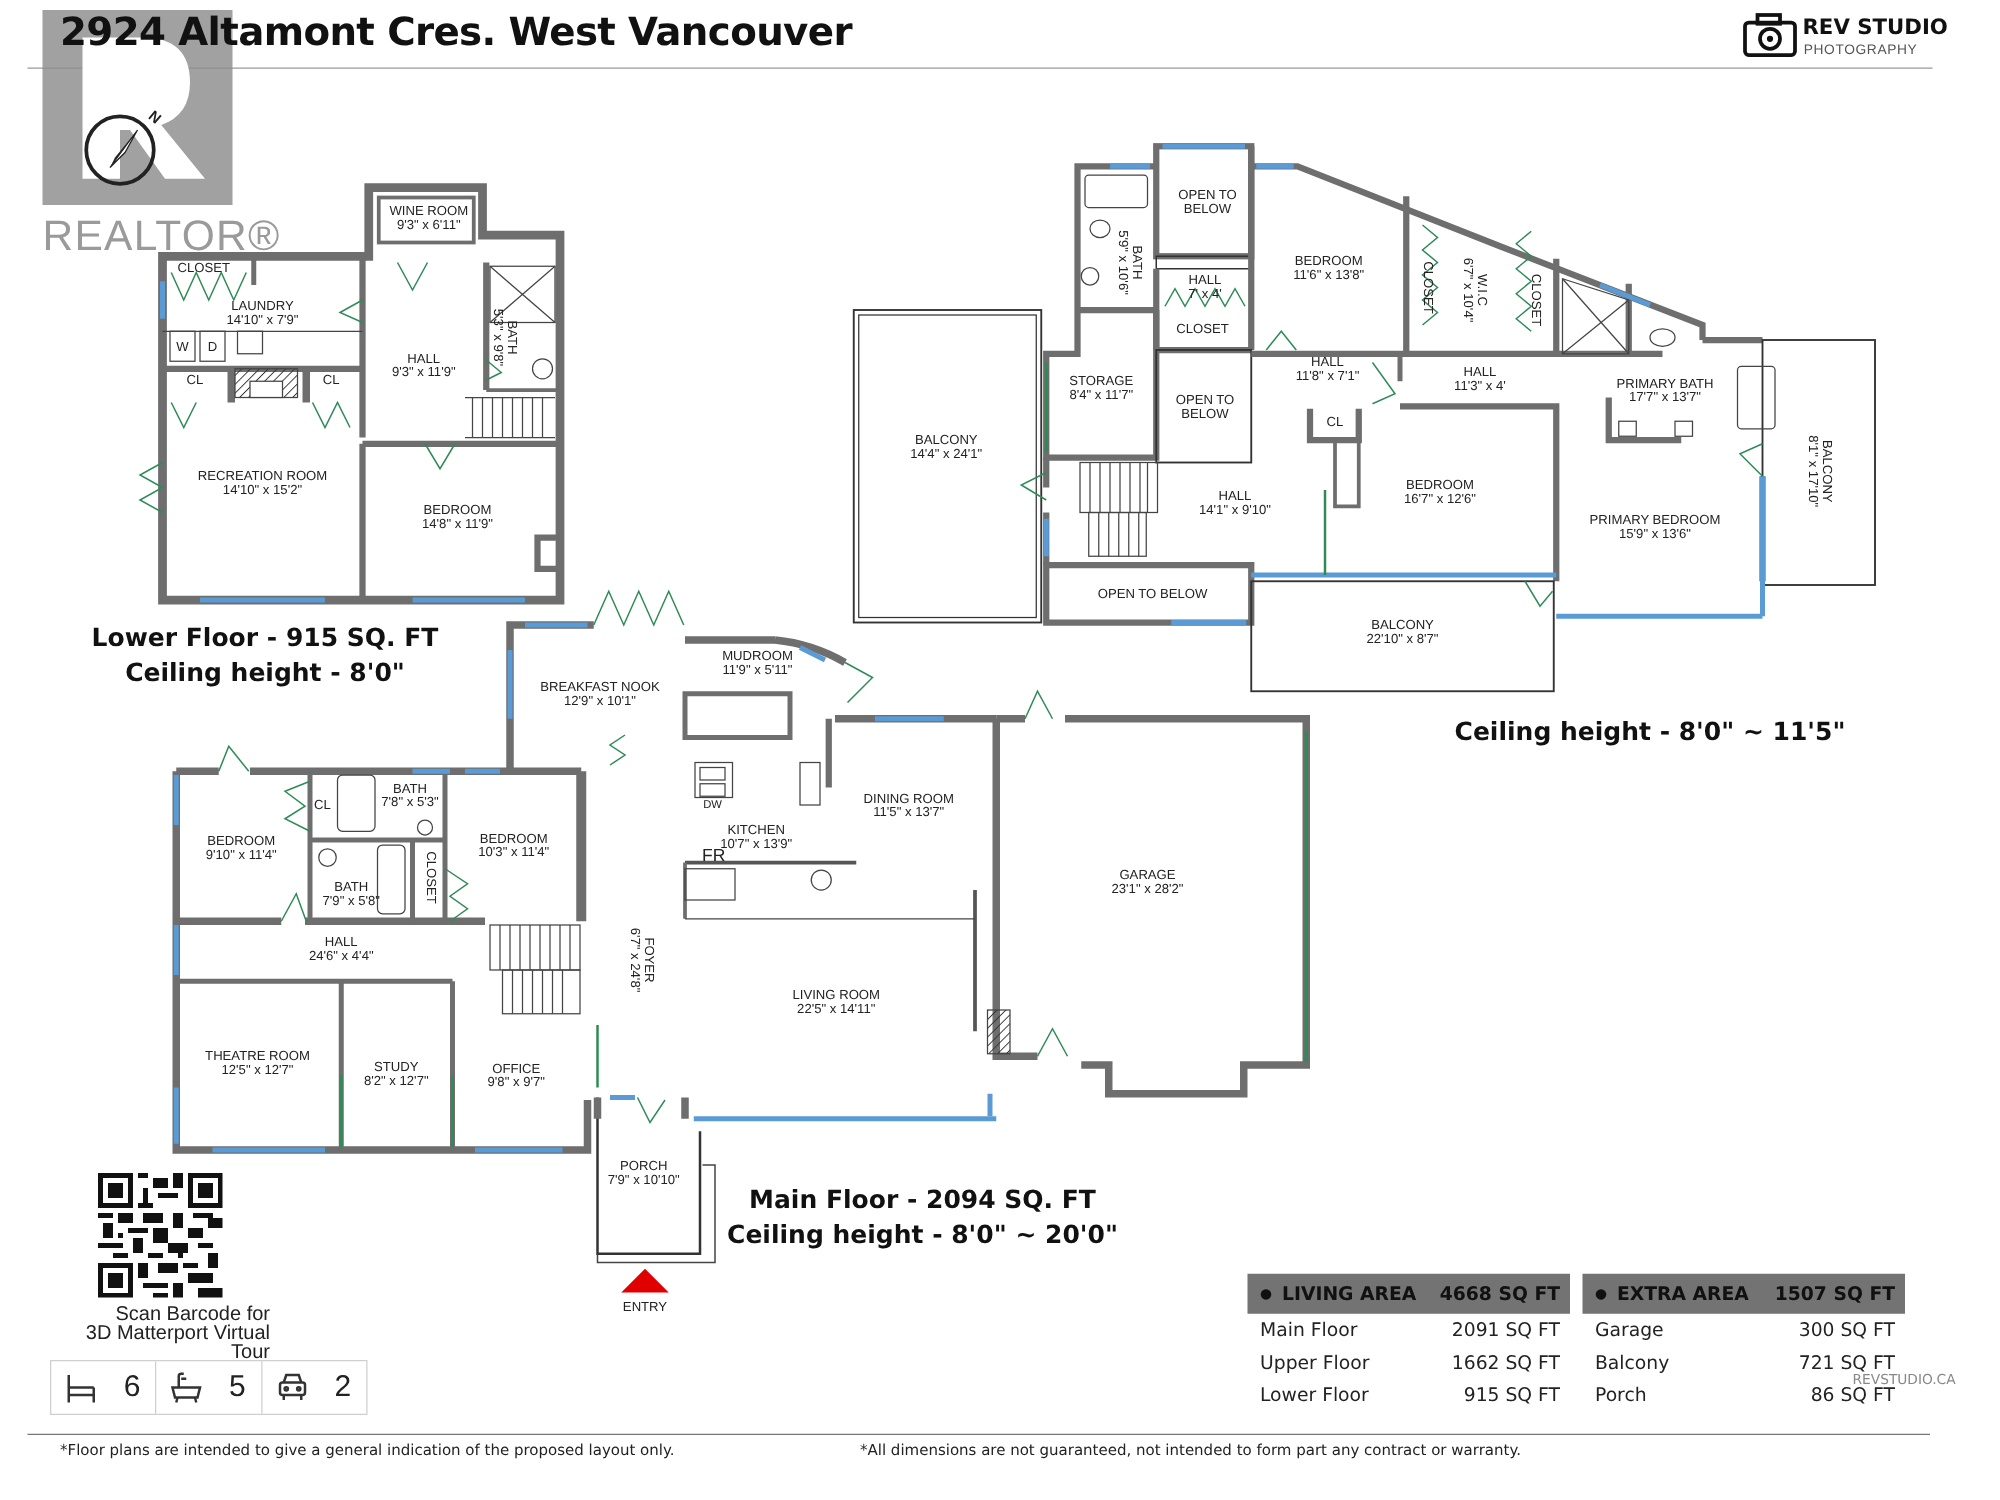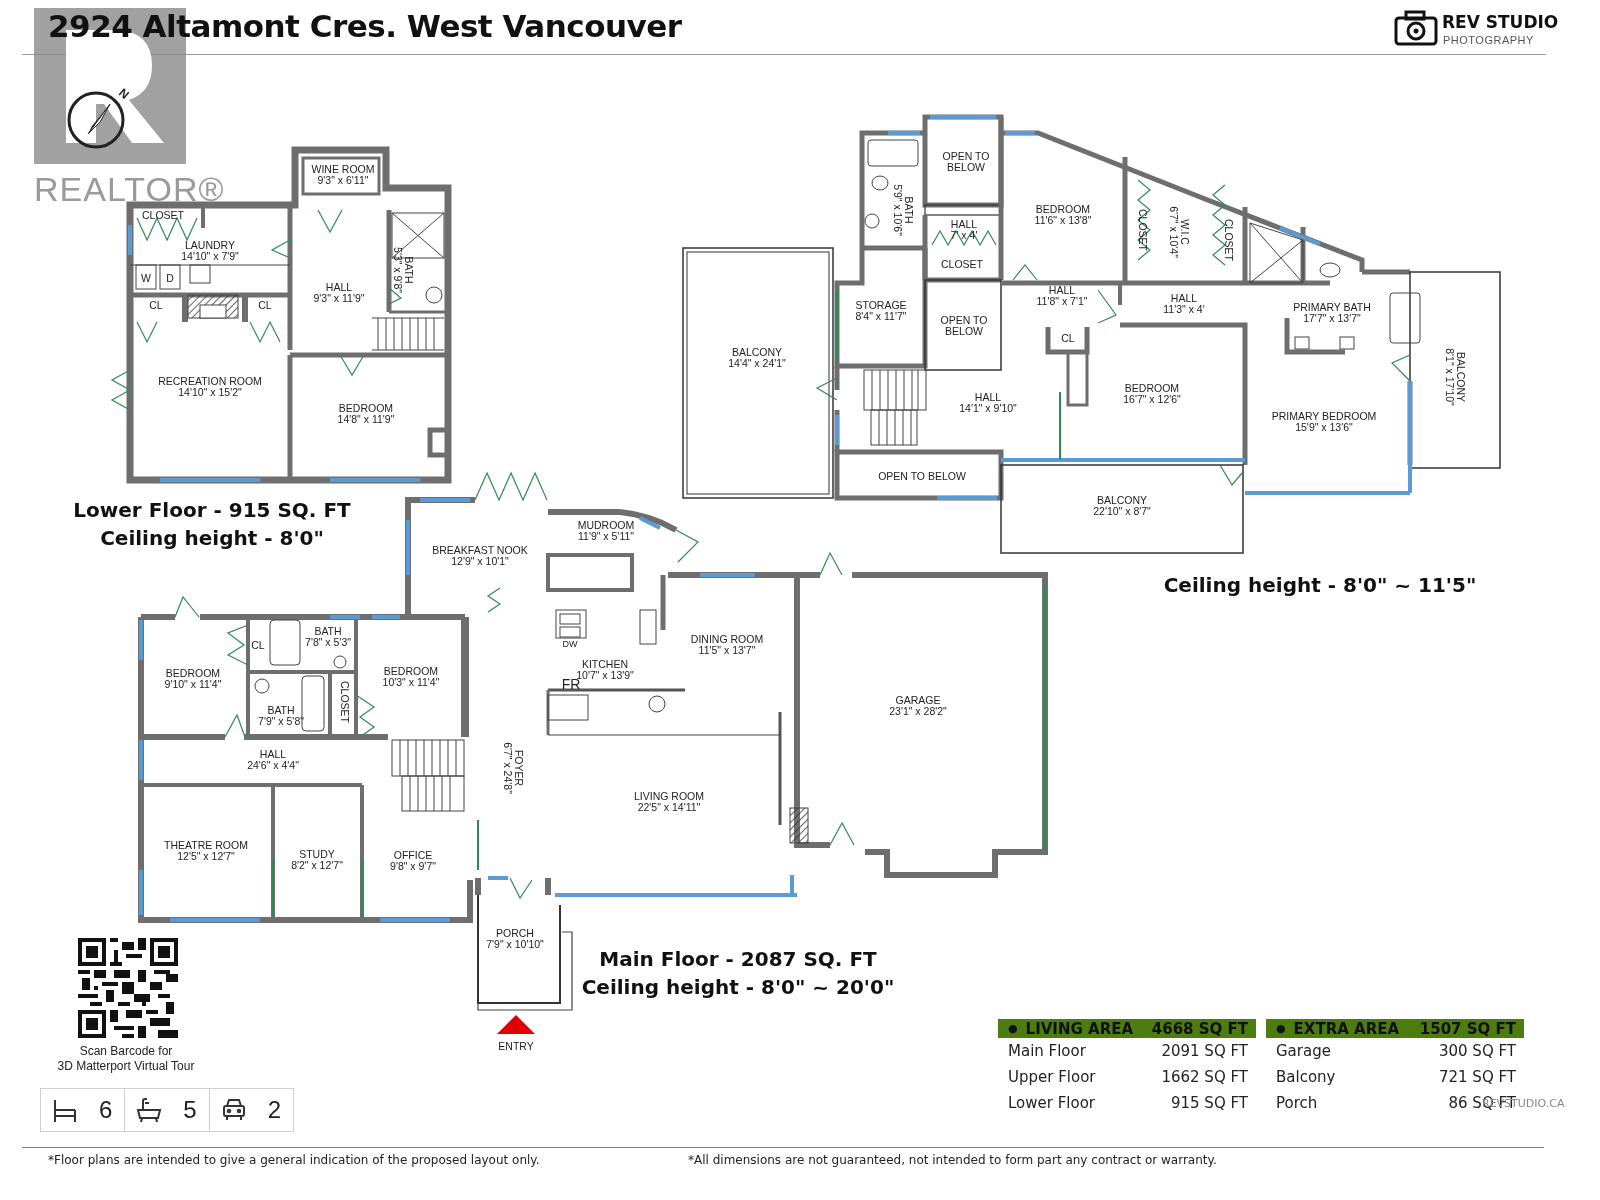--- a/index.html
+++ b/index.html
@@ -25,32 +25,32 @@
   .room { position: absolute; text-align: center; font-size: 10.5px; line-height: 11px; color: #222; white-space: nowrap; transform: translate(-50%, -50%); }
   .room .n { display: block; }
   .room .d { display: block; }
   .room.rot { transform: translate(-50%, -50%) rotate(90deg); }
 
   
   .floor-title { position: absolute; text-align: center; font-family: "DejaVu Sans", sans-serif; font-weight: bold; font-size: 20px; line-height: 28px; color: #111; white-space: nowrap; }
 
   
   #qr { left: 78px; top: 938px; width: 100px; height: 100px; }
-  #qr-caption { left: 36px; top: 1044px; width: 180px; text-align: center; font-size: 12px; line-height: 15px; color: #222; }
+  #qr-caption { left: 36px; top: 1044px; width: 180px; text-align: right; font-size: 16px; line-height: 15px; color: #222; }
 
   
   #counts { left: 40px; top: 1088px; width: 254px; height: 44px; border: 1px solid #cfcfcf; display: flex; }
   #counts .cell { flex: 1; display: flex; align-items: center; justify-content: space-between; padding: 0 12px 0 10px; border-right: 1px solid #cfcfcf; }
   #counts .cell:last-child { border-right: none; }
   #counts .num { font-size: 24px; color: #222; }
   #counts svg { width: 28px; height: 28px; }
 
   
   .area-table { position: absolute; top: 1019px; width: 256px; font-family: "DejaVu Sans", sans-serif; }
-  .area-table .head { height: 19px; background: #4d7c0f; display: flex; justify-content: space-between; align-items: center; padding: 0 8px 0 10px; font-weight: bold; font-size: 15px; color: #111; }
+  .area-table .head { height: 32px; background: #737373; display: flex; justify-content: space-between; align-items: center; padding: 0 8px 0 10px; font-weight: bold; font-size: 15px; color: #111; }
   .area-table .head .lbl::before { content: "\25CF"; font-size: 11px; margin-right: 8px; position: relative; top: -2px; }
   .area-table .row { height: 26px; display: flex; justify-content: space-between; align-items: center; padding: 0 8px 0 10px; font-size: 15px; color: #222; font-weight: normal; }
   #living-table { left: 998px; width: 258px; }
   #extra-table { left: 1266px; width: 258px; }
 
   
   #footer-rule { left: 22px; top: 1147px; width: 1522px; height: 1px; background: #777; }
   .foot { position: absolute; top: 1153px; font-family: "DejaVu Sans", sans-serif; font-size: 12px; color: #222; white-space: nowrap; }
   #foot-web { color: #888; font-size: 11px; }
 
@@ -569,21 +569,21 @@
   <div class="room" style="left:516px;top:1046px">
       <span class="n">ENTRY</span>
     </div>
 </div>
 
 <div class="floor-title" style="left:72px;top:496px;width:280px">
   <div>Lower Floor - 915 SQ. FT</div>
   <div>Ceiling height - 8'0"</div>
 </div>
 <div class="floor-title" style="left:578px;top:945px;width:320px">
-  <div>Main Floor - 2087 SQ. FT</div>
+  <div>Main Floor - 2094 SQ. FT</div>
   <div>Ceiling height - 8'0" ~ 20'0"</div>
 </div>
 <div class="floor-title" style="left:1160px;top:571px;width:320px">
   <div>Ceiling height - 8'0" ~ 11'5"</div>
 </div>
 
 <svg id="qr" class="abs" viewBox="0 0 25 25" shape-rendering="crispEdges">
   <rect width="25" height="25" fill="#fff"></rect>
   <g fill="#111">
     <rect x="0" y="0" width="7" height="7"></rect>

